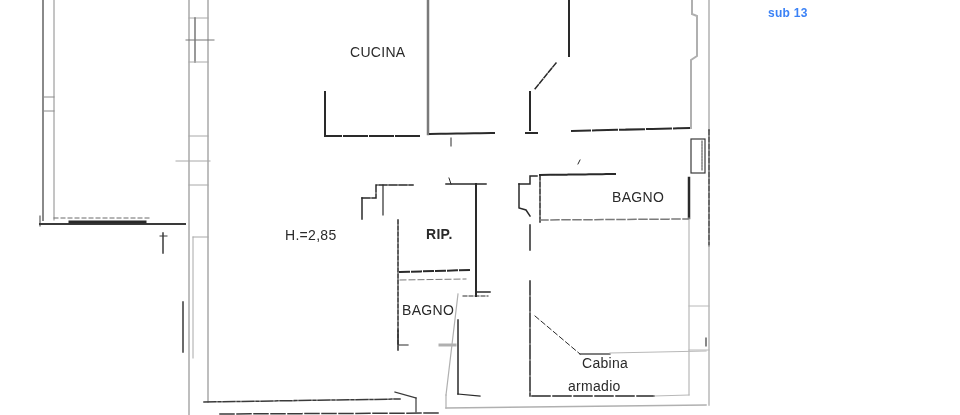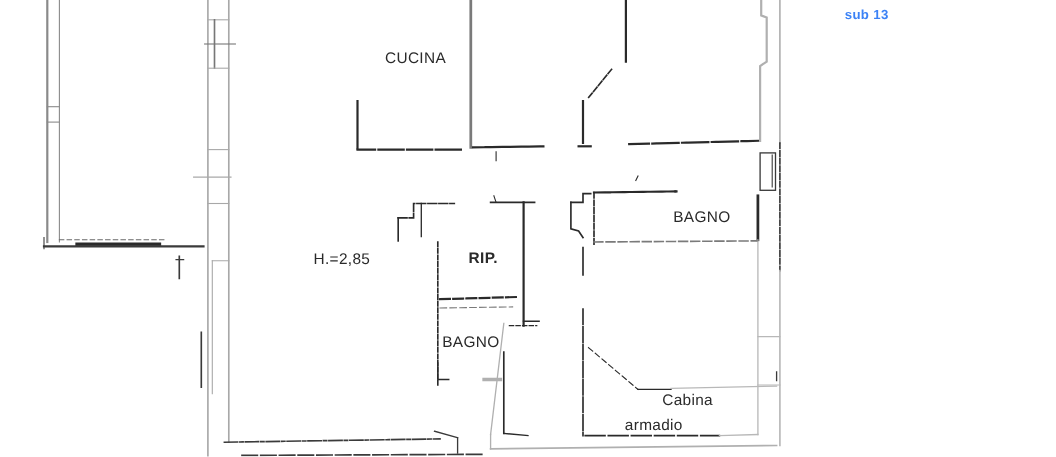--- a/index.html
+++ b/index.html
@@ -126,17 +126,17 @@
 <div class="lbl lbl-std" style="left:350px; top:44px;"><span>CUCINA</span></div>
 
 <div class="lbl lbl-std" style="left:612px; top:189px;"><span>BAGNO</span></div>
 
 <div class="lbl lbl-std" style="left:426px; top:226px;font-weight:bold;"><span>RIP.</span></div>
 
 <div class="lbl lbl-std" style="left:285px; top:227px;text-align:center;"><span>H.=2,85</span></div>
 
 <div class="lbl lbl-std" style="left:402px; top:302px;"><span>BAGNO</span></div>
 
-<div class="lbl lbl-std" style="left:602px; top:355px;"><span>Cabina</span></div>
+<div class="lbl lbl-std" style="left:582px; top:355px;"><span>Cabina</span></div>
 
 <div class="lbl lbl-std" style="left:568px; top:378px;"><span>armadio</span></div>
 
 <div class="lbl lbl-sub" style="left:768px; top:6px;"><span>sub 13</span></div>
 
 </body></html>

